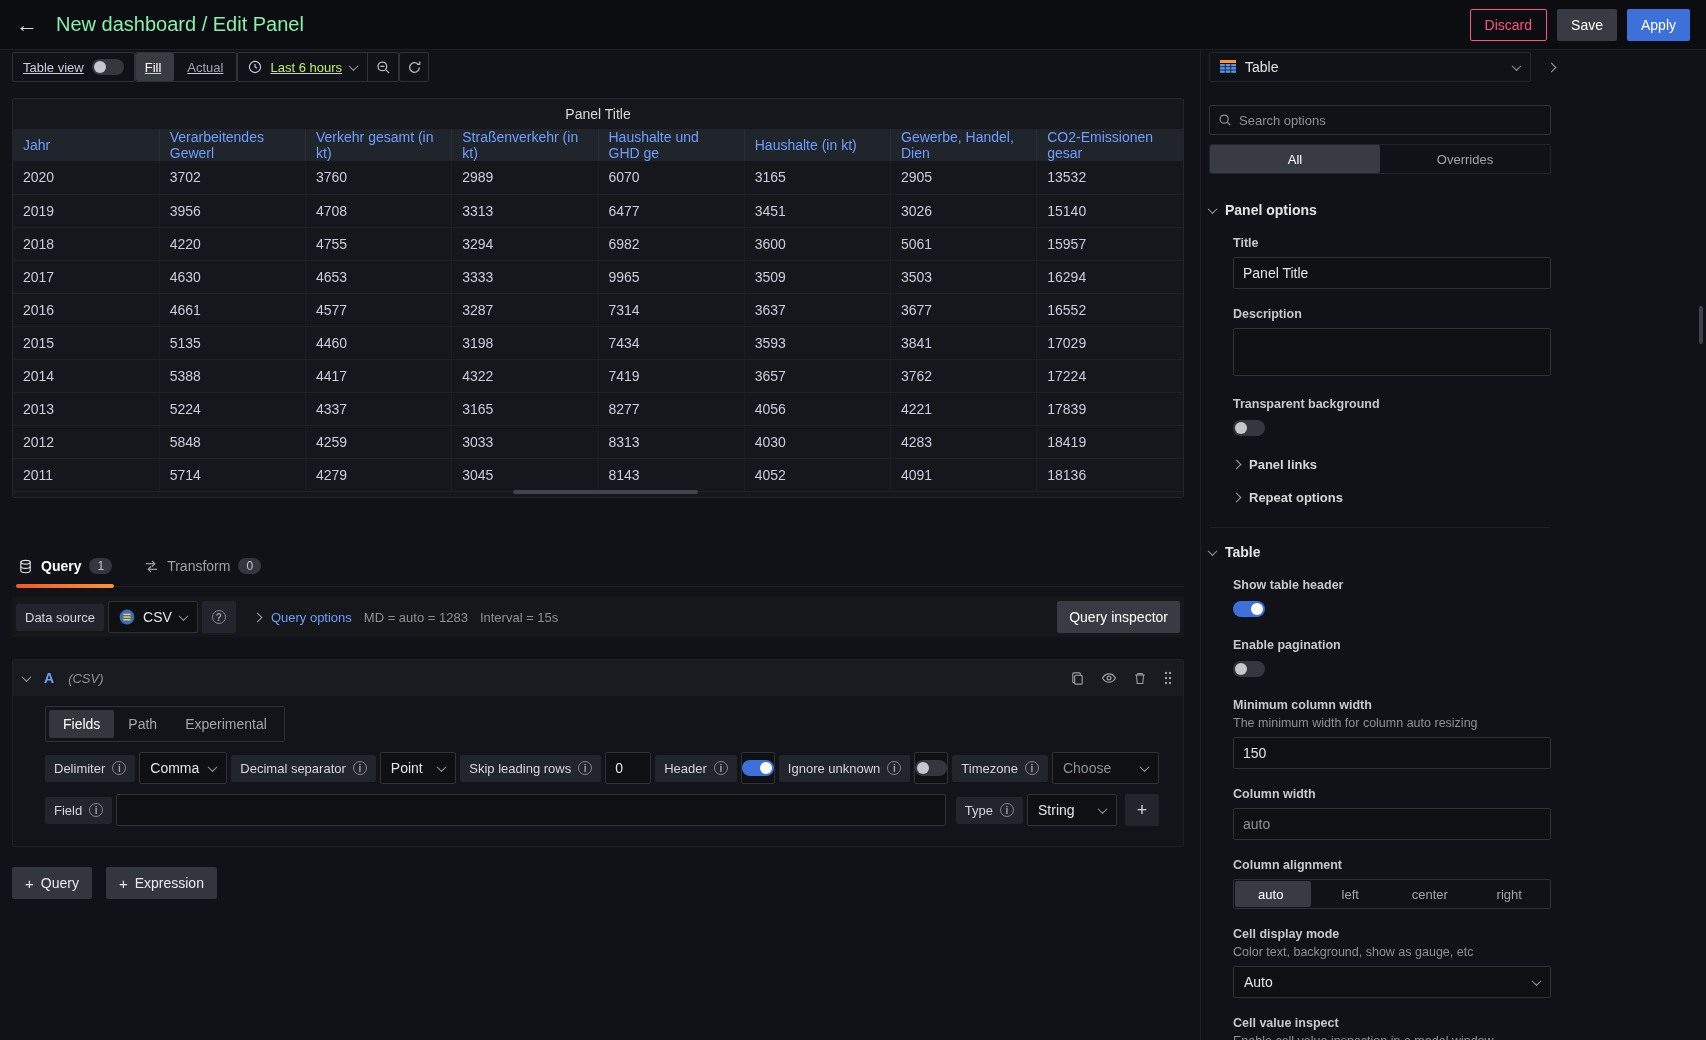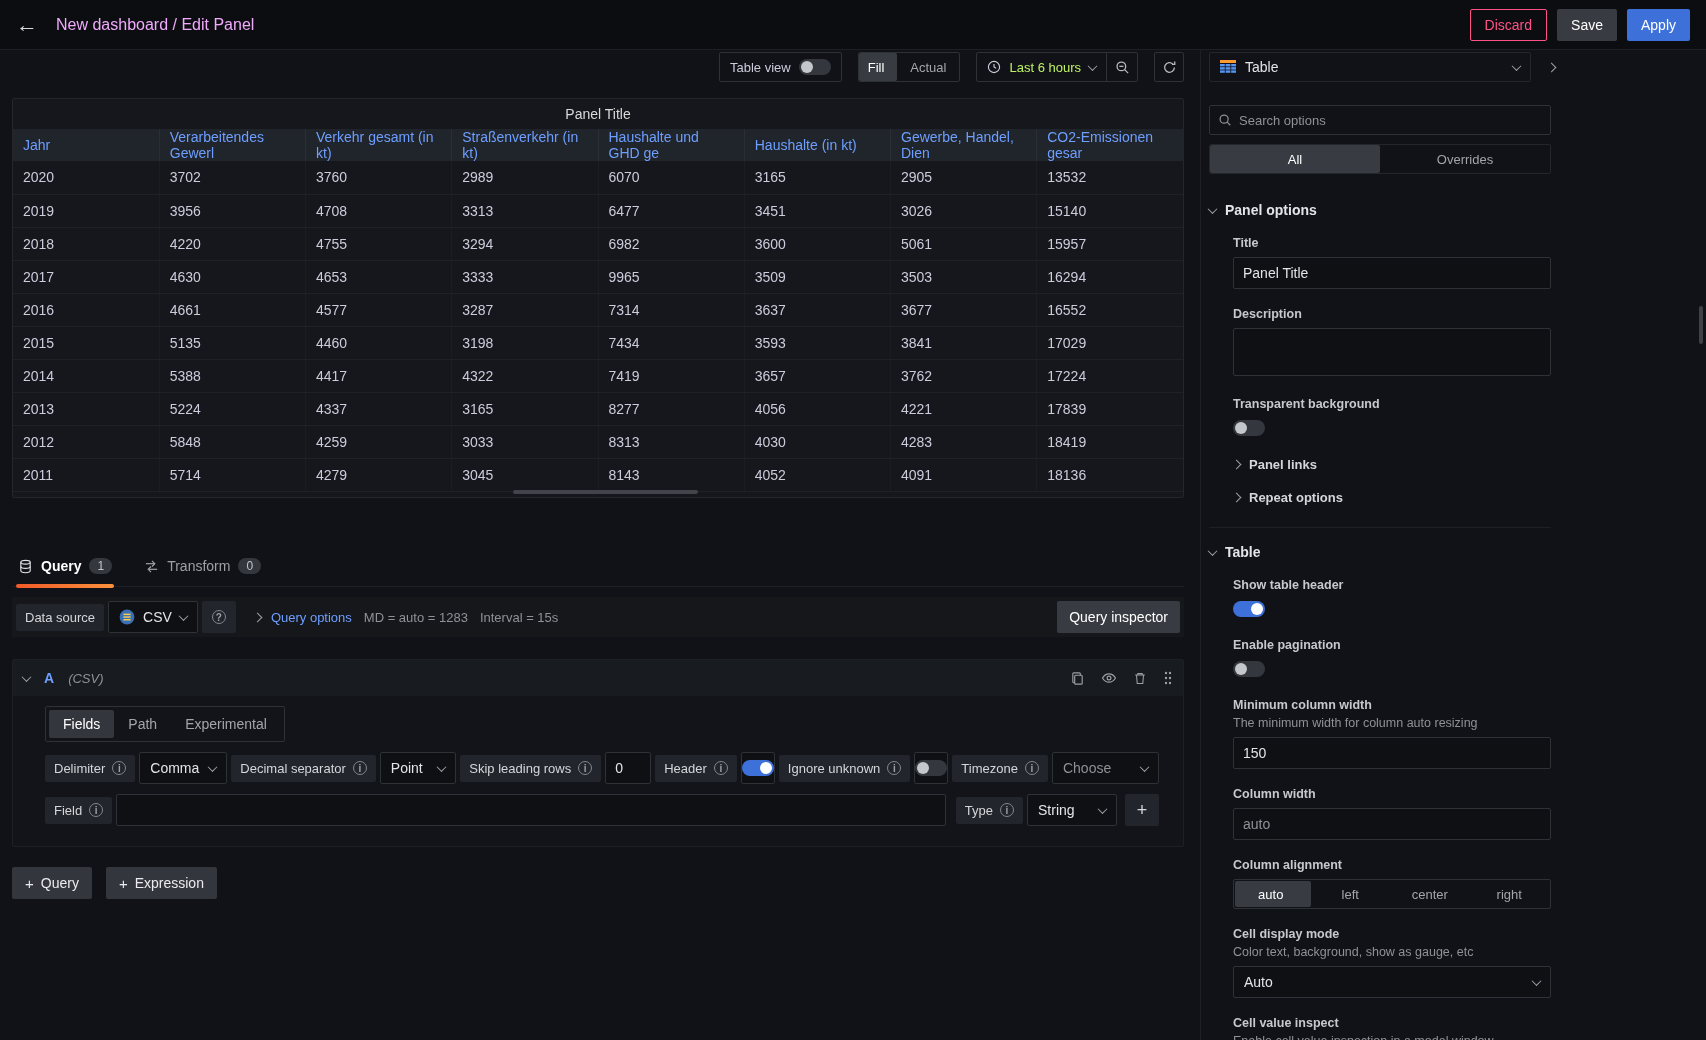--- a/index.html
+++ b/index.html
@@ -3,37 +3,37 @@
 <meta charset="utf-8">
 <style>
   * { box-sizing: border-box; margin: 0; padding: 0; }
   html,body { width:1706px; height:1040px; overflow:hidden; background:#111217;
     font-family:"Liberation Sans", sans-serif; color:#ccccdc; font-size:13px; }
 
   
   .topbar { height:50px; background:#0c0d10; display:flex; align-items:center;
     padding:0 16px; border-bottom:1px solid #1d1f24; }
   .back-arrow { font-size:22px; color:#d8d9da; cursor:pointer; margin-right:18px; line-height:1; }
-  .breadcrumb { font-size:16px; color:#f0abfc; }
+  .breadcrumb { font-size:20px; color:#86efac; }
   .topbar-spacer { flex:1; }
   .btn { height:32px; border-radius:2px; border:none; font-family:inherit;
     font-size:14px; font-weight:500; padding:0 14px; cursor:pointer; }
   .btn-discard { background:transparent; border:1px solid #ff5286; color:#ff5286; margin-right:10px; }
   .btn-save { background:#383b41; color:#fff; margin-right:10px; }
   .btn-apply { background:#3d71d9; color:#fff; }
 
   
   .content { display:flex; height:990px; position:relative; }
   .main { width:1200px; padding:0 16px 0 12px; }
   .divider { width:1px; background:#1d1f24; }
   .sidebar { flex:1; position:relative; padding:2px 0 0 8px; }
 
   
-  .toolbar-row { height:30px; margin:2px 0 16px 0; display:flex; justify-content:flex-end;
-    align-items:center; gap:16px; }
+  .toolbar-row { height:30px; margin:2px 0 16px 0; display:flex; justify-content:flex-start;
+    align-items:center; gap:0;text-decoration:underline; }
   .tool-box { height:30px; border:1px solid #2c3235; border-radius:2px; display:flex;
     align-items:center; background:#111217; }
   .tableview-box { padding:0 10px; gap:8px; }
   .tableview-box span { color:#ccccdc; }
   .seg-group { padding:0; overflow:hidden; }
   .seg { height:28px; display:flex; align-items:center; justify-content:center;
     padding:0 13px; color:#a2a5ab; font-weight:500; cursor:pointer; background:transparent;
     border:none; font-family:inherit; font-size:13px; }
   .seg.active { background:#383b41; color:#ffffff; border-radius:2px;padding-left:9px; }
   .time-box { padding:0; }

